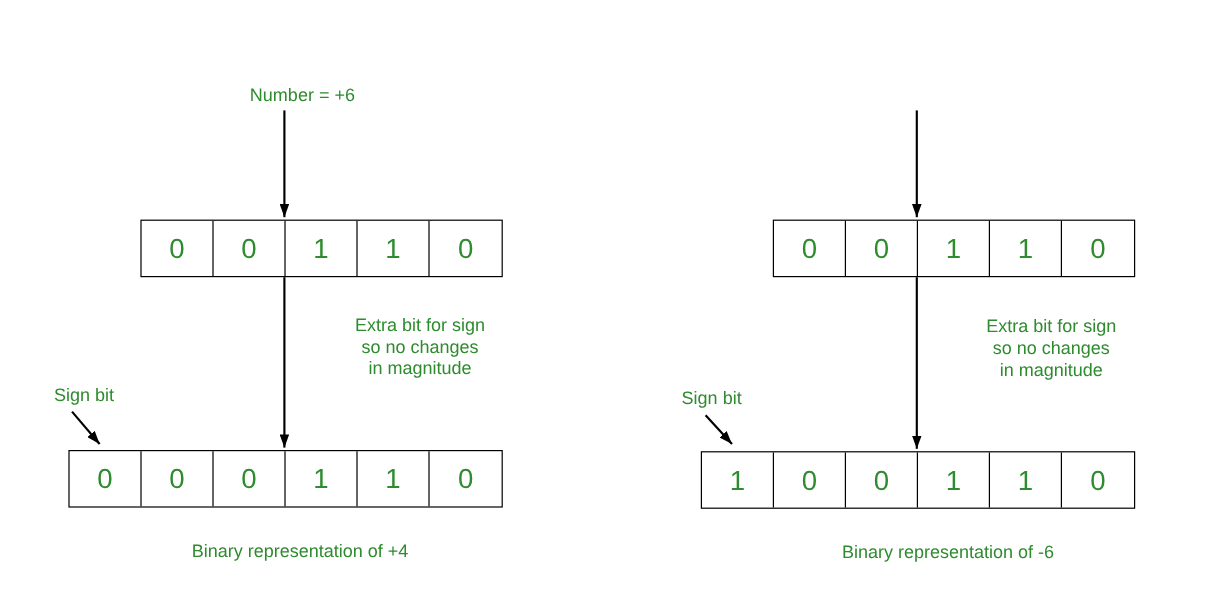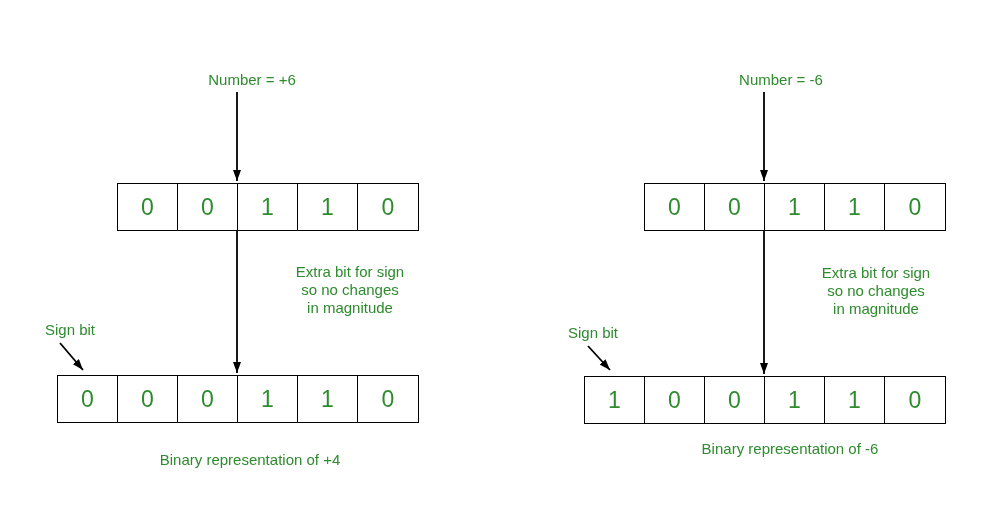--- a/index.html
+++ b/index.html
@@ -91,21 +91,20 @@
       <div class="cell">1</div>
       <div class="cell">1</div>
       <div class="cell">0</div>
     </div>
 
     <div class="glabel centered" style="left:100px;top:451px;width:300px;">Binary representation of +4</div>
   </div>
 
   <div class="panel">
 
-    <div class="glabel centered" style="left:681px;top:71px;width:200px;">Number = -6</div>
 
     <div class="register" style="left:644px;top:183px;">
       <div class="cell">0</div>
       <div class="cell">0</div>
       <div class="cell">1</div>
       <div class="cell">1</div>
       <div class="cell">0</div>
     </div>
 
     <div class="glabel centered" style="left:796px;top:264px;width:160px;">
@@ -118,16 +117,16 @@
 
     <div class="register" style="left:584px;top:376px;">
       <div class="cell">1</div>
       <div class="cell">0</div>
       <div class="cell">0</div>
       <div class="cell">1</div>
       <div class="cell">1</div>
       <div class="cell">0</div>
     </div>
 
-    <div class="glabel centered" style="left:640px;top:440px;width:300px;">Binary representation of -6</div>
+    <div class="glabel centered" style="left:640px;top:452px;width:300px;">Binary representation of -6</div>
   </div>
 
 </div>
 
 </body></html>

